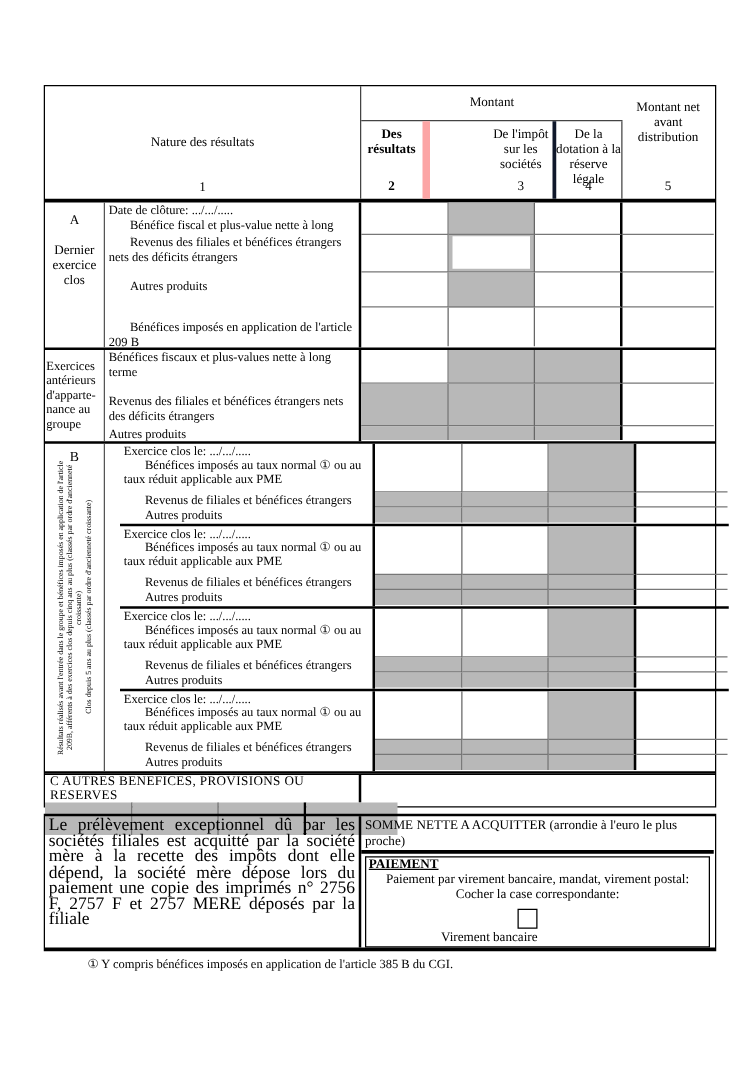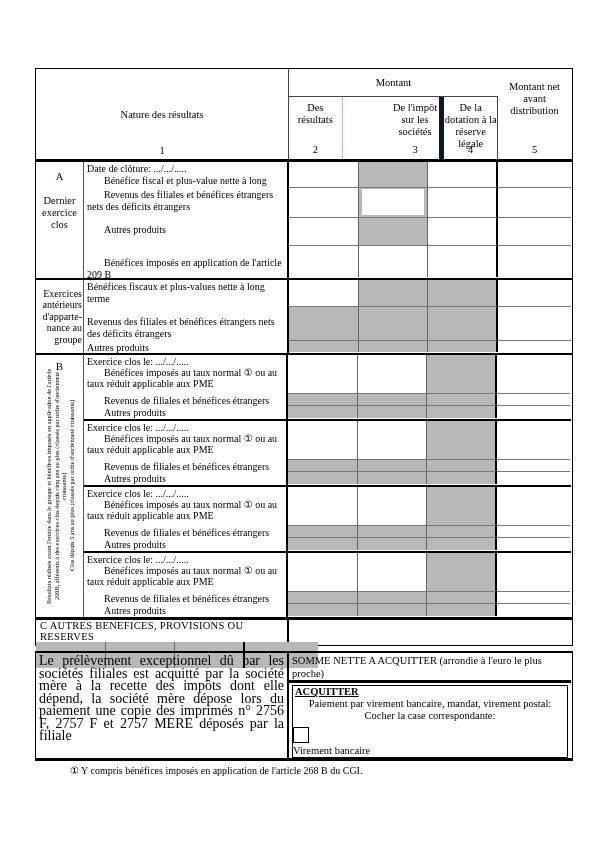--- a/index.html
+++ b/index.html
@@ -32,34 +32,34 @@
   .ind{text-indent:17px;}
   .pl{padding-left:17px;}
   
   .hdr{display:flex;height:93px;border-bottom:3px solid #000;font-size:10.5px;}
   .hcol1{width:253px;border-right:1px solid #444;position:relative;flex:none;
          display:flex;align-items:center;justify-content:center;}
   .hmid{width:209px;flex:none;display:flex;flex-direction:column;}
   .hmontant{height:28px;border-bottom:1px solid #444;display:flex;align-items:center;justify-content:center;text-align:center;}
   .hsubs{flex:1;display:flex;}
   .hsub{position:relative;text-align:center;padding-top:5px;line-height:12px;}
-  .hsub.s2{width:70px;border-right:1px solid #fca5a5;}
-  .hsub.s3{width:69px;border-right:5px solid #0f172a;margin-left:48px;}
+  .hsub.s2{width:70px;border-right:6px solid #fca5a5;font-weight:bold;}
+  .hsub.s3{width:69px;border-right:3px solid #0f172a;margin-left:48px;}
   .hsub.s4{width:70px;border-right:1px solid #444;}
   .hcol5{width:73px;flex:none;position:relative;text-align:center;padding-top:12px;line-height:12px;}
   .cnum{position:absolute;bottom:3px;left:0;right:0;text-align:center;font-size:10.5px;}
   
   .sideA{display:flex;flex-direction:column;align-items:center;font-size:10.5px;line-height:12px;padding-top:9px;text-align:center;}
   .sideA .letter{margin-bottom:12px;}
-  .sidePrior{display:flex;align-items:center;justify-content:center;text-align:right;
+  .sidePrior{display:flex;align-items:center;justify-content:center;text-align:left;
              font-size:10px;line-height:11.5px;padding:0 1px;}
   .dstack>div{overflow:hidden;}
   
   .secB{display:flex;}
-  .bright{display:flex;flex-direction:column;width:487px;flex:none;}
+  .bright{display:flex;flex-direction:column;width:487px;flex:none;margin-left:12px;}
   .bgroup{display:flex;border-bottom:2px solid #000;}
   .bgroup.last{border-bottom:0;}
   .bdesc{width:204px;flex:none;padding:1px 2px 0 3px;font-size:10px;line-height:11px;}
   .bletter{position:absolute;top:5px;left:0;right:0;text-align:center;font-size:11px;}
   .vwrap{position:absolute;inset:0;display:flex;align-items:center;justify-content:center;}
   .vtext{writing-mode:vertical-rl;transform:rotate(180deg);font-size:6.3px;line-height:7.5px;
          text-align:center;max-height:250px;}
   .vtext .vp2{margin-top:2px;}
   
   .secC{display:flex;border-bottom:2.5px solid #000;height:26px;flex-direction:column;}
@@ -74,21 +74,21 @@
     display:flex;
   }
   .bleft{width:253px;flex:none;border-right:2.5px solid #000;padding:2px 3px;
          font-size:14px;line-height:12.5px;text-align:justify;}
   .brightcol{width:282px;flex:none;display:flex;flex-direction:column;}
   .somme{height:30px;border-bottom:3px solid #000;font-size:10.5px;line-height:13px;padding:1px 3px;}
   .paybox{flex:1;margin:2px 3px 3px 3px;border:1.5px solid #000;position:relative;font-size:10.5px;}
   .paytitle{font-weight:bold;text-decoration:underline;padding:0 0 0 2px;line-height:12px;}
   .payline{text-align:center;line-height:12px;}
   .payopts{display:flex;margin-top:5px;}
-  .payopt{width:50%;display:flex;flex-direction:column;align-items:flex-start;line-height:12px;}
+  .payopt{width:50%;display:flex;flex-direction:column;align-items:flex-end;line-height:12px;}
   .cb{width:16px;height:16px;border:1px solid #000;background:#fff;margin-bottom:2px;}
   
   .inset{background:#fff;height:calc(100% - 3px);margin:1px 3px 0 3px;}
   .footnote{position:absolute;left:70px;top:765px;font-size:10px;}
 </style>
 </head>
 <body>
 
 <div class="form">
 
@@ -348,26 +348,26 @@
     </div>
   </div>
 
 </div>
 
 <div class="bottom">
   <div class="bleft">Le prélèvement exceptionnel dû par les sociétés filiales est acquitté par la société mère à la recette des impôts dont elle dépend, la société mère dépose lors du paiement une copie des imprimés n° 2756 F, 2757 F et 2757 MERE déposés par la filiale</div>
   <div class="brightcol">
     <div class="somme">SOMME NETTE A ACQUITTER (arrondie à l'euro le plus proche)</div>
     <div class="paybox">
-      <div class="paytitle">ACQUITTER</div>
+      <div class="paytitle">PAIEMENT</div>
       <div class="payline">Paiement par virement bancaire, mandat, virement postal:</div>
       <div class="payline">Cocher la case correspondante:</div>
       <div class="payopts">
         <div class="payopt">
           <div class="cb"></div>
           <div>Virement bancaire</div>
         </div>
       </div>
     </div>
   </div>
 </div>
 
-<div class="footnote">① Y compris bénéfices imposés en application de l'article 268 B du CGI.</div>
+<div class="footnote">① Y compris bénéfices imposés en application de l'article 385 B du CGI.</div>
 
 </body></html>

